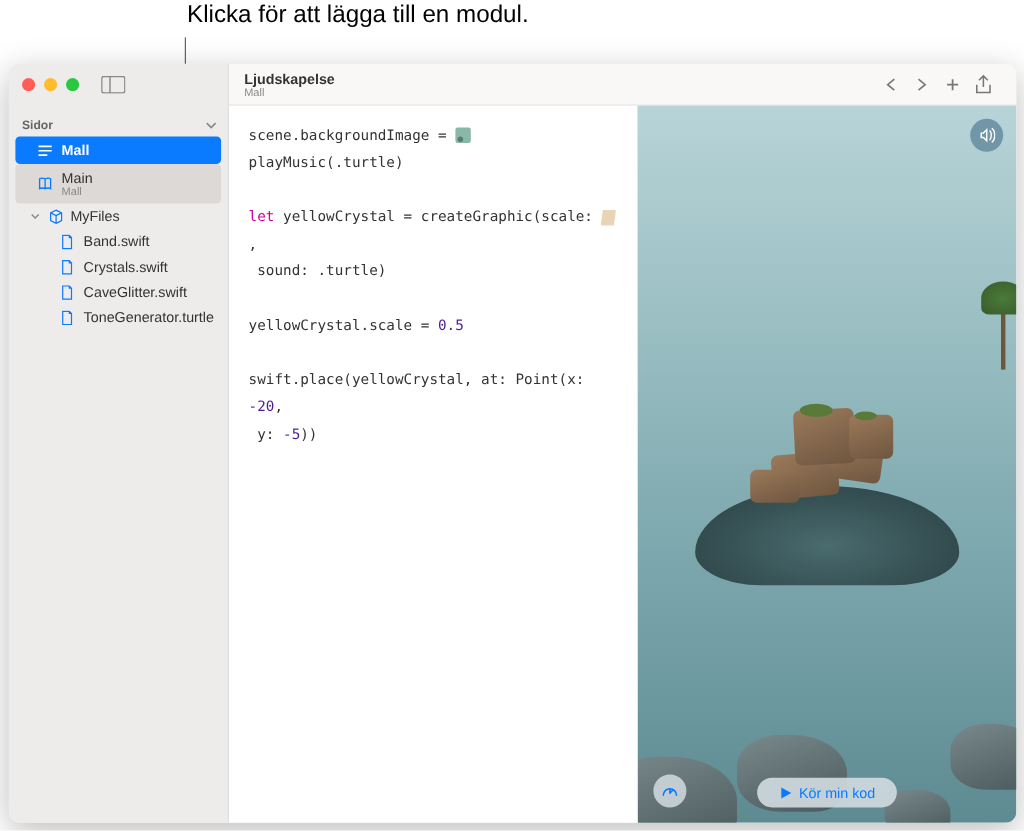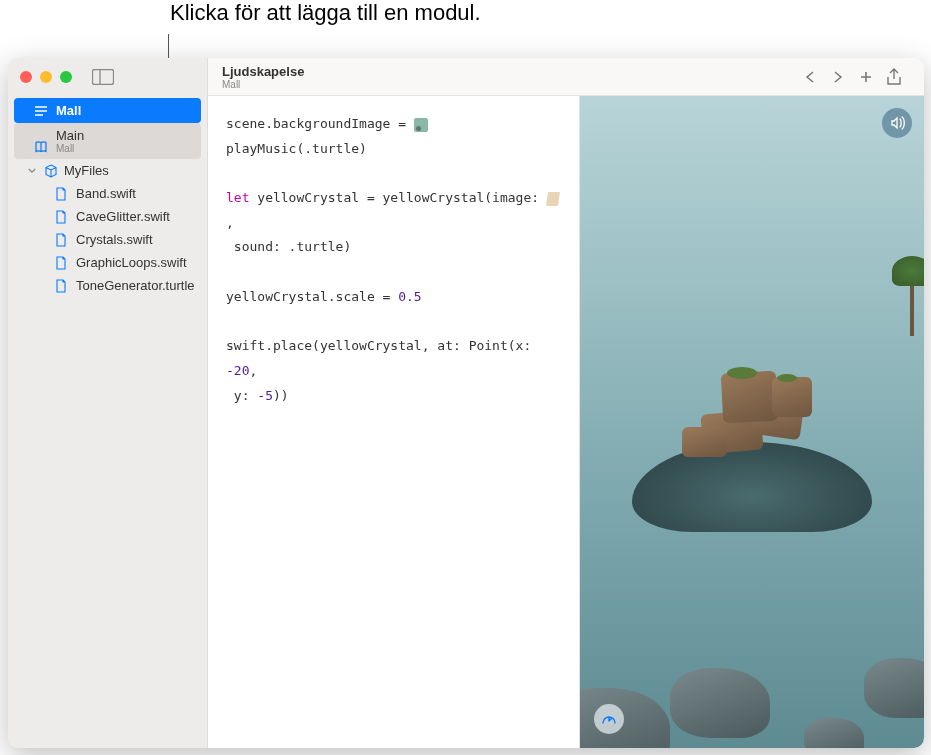--- a/index.html
+++ b/index.html
@@ -98,21 +98,21 @@
   font-size: 12px;
   line-height: 1;
 }
 .nav-item {
   display: flex;
   align-items: center;
   padding: 5px 10px 5px 26px;
   gap: 8px;
 }
 .nav-item.selected-blue { background: #0a7aff; color: #fff; border-radius: 4px; margin: 0 6px; padding-left: 20px; font-weight: 600;}
-.nav-item.selected-gray { background: #dcd9d7; border-radius: 4px; margin: 0 6px; padding-left: 20px; align-items: flex-end; }
+.nav-item.selected-gray { background: #dcd9d7; border-radius: 4px; margin: 0 6px; padding-left: 20px; }
 .nav-item .sub { font-size: 10px; color: #888; display: block; }
 .file-item {
   display: flex;
   align-items: center;
   padding: 4px 10px 4px 46px;
   gap: 8px;
   font-size: 13px;
 }
 .folder-item {
   display: flex;
@@ -251,20 +251,28 @@
     </div>
     <div class="sidebar-toggle-icon">
       <svg viewBox="0 0 22 16" width="22" height="16">
           <rect x="0.5" y="0.5" width="21" height="15" rx="2" fill="none" stroke="currentColor" stroke-width="1.3"></rect>
           <line x1="8" y1="0.5" x2="8" y2="15.5" stroke="currentColor" stroke-width="1.3"></line>
         </svg>
     </div>
   </div>
 
   <div class="sidebar">
+    <div class="section-header">
+      <span>Sidor</span>
+      <span class="chev">
+        <svg width="10" height="7" viewBox="0 0 10 7">
+            <path d="M1 1l4 4 4-4" fill="none" stroke="currentColor" stroke-width="1.5"></path>
+          </svg>
+      </span>
+    </div>
 
     <div class="nav-item selected-blue">
       <span class="icon-sm icon-page">
         <svg viewBox="0 0 14 14" width="14" height="14">
             <line x1="1" y1="3" x2="13" y2="3" stroke="currentColor" stroke-width="1.5"></line>
             <line x1="1" y1="7" x2="13" y2="7" stroke="currentColor" stroke-width="1.5"></line>
             <line x1="1" y1="11" x2="9" y2="11" stroke="currentColor" stroke-width="1.5"></line>
           </svg>
       </span>
       <span>Mall</span>
@@ -304,37 +312,29 @@
           </svg>
         </span>
       <span>Band.swift</span>
     </div>
     <div class="file-item">
       <span class="icon-sm icon-file">
           <svg viewBox="0 0 14 14" width="14" height="14">
             <path d="M3 1h6l2 2v10H3V1z M9 1v2h2" fill="none" stroke="currentColor" stroke-width="1.1"></path>
           </svg>
         </span>
-      <span>CaveGlitter.swift</span>
+      <span>Crystals.swift</span>
     </div>
     <div class="file-item">
       <span class="icon-sm icon-file">
           <svg viewBox="0 0 14 14" width="14" height="14">
             <path d="M3 1h6l2 2v10H3V1z M9 1v2h2" fill="none" stroke="currentColor" stroke-width="1.1"></path>
           </svg>
         </span>
-      <span>Crystals.swift</span>
-    </div>
-    <div class="file-item">
-      <span class="icon-sm icon-file">
-          <svg viewBox="0 0 14 14" width="14" height="14">
-            <path d="M3 1h6l2 2v10H3V1z M9 1v2h2" fill="none" stroke="currentColor" stroke-width="1.1"></path>
-          </svg>
-        </span>
-      <span>GraphicLoops.swift</span>
+      <span>CaveGlitter.swift</span>
     </div>
     <div class="file-item">
       <span class="icon-sm icon-file">
           <svg viewBox="0 0 14 14" width="14" height="14">
             <path d="M3 1h6l2 2v10H3V1z M9 1v2h2" fill="none" stroke="currentColor" stroke-width="1.1"></path>
           </svg>
         </span>
       <span>ToneGenerator.turtle</span>
     </div>
   </div>
@@ -365,21 +365,21 @@
         <svg width="16" height="18" viewBox="0 0 16 18">
             <path d="M8 1v10 M4 5l4-4 4 4 M2 9v7h12V9" fill="none" stroke="currentColor" stroke-width="1.4"></path>
           </svg>
       </div>
     </div>
 
     <div class="split">
       <div class="code-pane"><span>scene.backgroundImage = </span><span class="img-emoji"></span>
 <span>playMusic(.turtle)</span>
 
-<span class="kw">let</span><span> yellowCrystal = yellowCrystal(image: </span><span class="crystal-emoji"></span><span>,</span>
+<span class="kw">let</span><span> yellowCrystal = createGraphic(scale: </span><span class="crystal-emoji"></span><span>,</span>
 <span> sound: .turtle)</span>
 
 <span>yellowCrystal.scale = </span><span class="num">0.5</span>
 
 <span>swift.place(yellowCrystal, at: Point(x: </span><span class="num">-20</span><span>,</span>
 <span> y: </span><span class="num">-5</span><span>))</span></div>
 
       <div class="preview-pane">
         <div class="preview-scene">
           <div class="turtle-shell">
@@ -401,17 +401,23 @@
         <div class="sound-btn">
           <svg width="16" height="16" viewBox="0 0 16 16">
               <path d="M3 6v4h2l3 3V3L5 6H3z M11 4c1.5 1 1.5 7 0 8 M13 2c3 2 3 10 0 12" fill="none" stroke="currentColor" stroke-width="1.3" stroke-linecap="round"></path>
             </svg>
         </div>
         <div class="speed-btn">
           <svg width="18" height="18" viewBox="0 0 18 18">
               <path d="M3 13a6 6 0 0 1 12 0 M9 7v4 M9 11l3-3" fill="none" stroke="currentColor" stroke-width="1.4" stroke-linecap="round"></path>
             </svg>
         </div>
+        <div class="run-btn">
+          <svg width="12" height="12" viewBox="0 0 12 12">
+              <path d="M2 1l9 5-9 5V1z" fill="currentColor"></path>
+            </svg>
+          <span>Kör min kod</span>
+        </div>
       </div>
     </div>
   </div>
 
 </div>
 
 </body></html>

